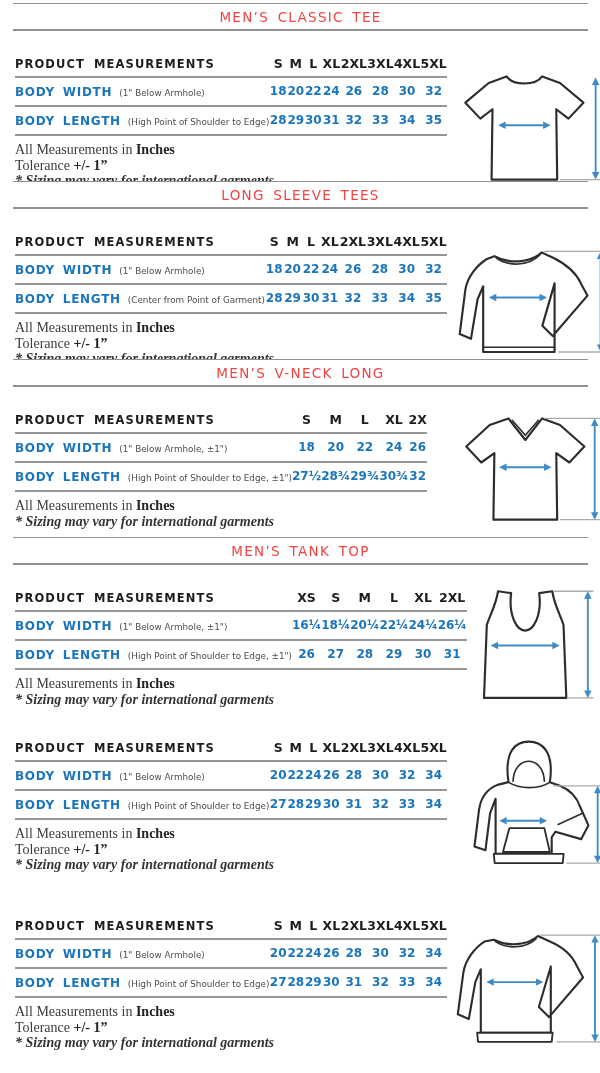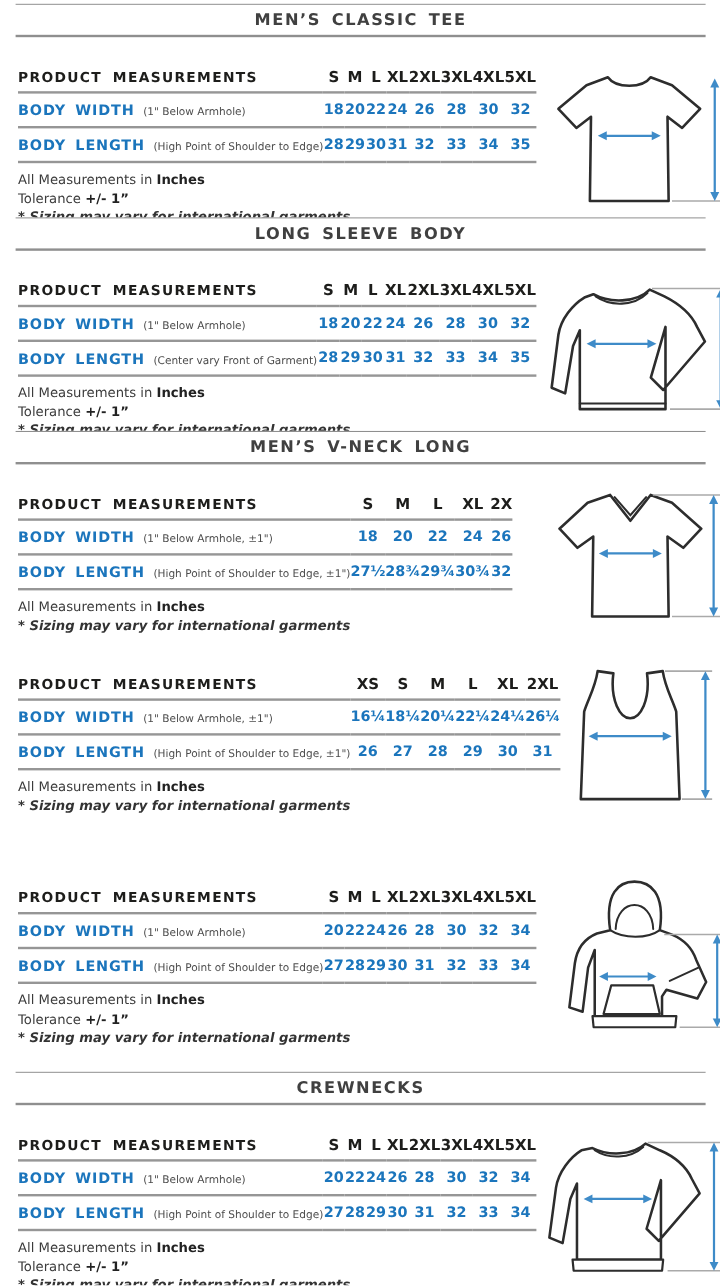--- a/index.html
+++ b/index.html
@@ -13,26 +13,26 @@
   .title-band{
     margin:0 12px 0 13px;
     border-top:1px solid #8f8f8f;
     border-bottom:2px solid #8f8f8f;
     text-align:center;
     padding:5px 0 4px 0;
   }
   .title-band h2{
     margin:0;
     font-size:13.5px;
-    font-weight:700;
+    font-weight:400;
     letter-spacing:1.3px;
     word-spacing:3px;
-    color:#404040;
+    color:#ef4444;
   }
-  .content{display:flex;align-items:center;padding:0 10px 0 15px;}
+  .content{display:flex;align-items:flex-end;padding:0 10px 0 15px;}
   .left{width:440px;flex:none;padding-top:22px;}
   .illustration{flex:1;display:flex;justify-content:flex-end;padding-top:10px;}
   .illustration svg{display:block;}
 
   table.size-table{border-collapse:collapse;table-layout:auto;}
   table.cols-8{width:432px;}
   table.cols-6{width:428px;}
   table.cols-5{width:398px;}
   table.cols-8 th.size{width:31px;}
   table.cols-6 th.size{width:37px;margin-top:28px;}
@@ -47,21 +47,21 @@
   th.size{text-align:center;font-size:12.5px;font-weight:700;color:#1d1d1b;}
   td.lbl{text-align:left;white-space:nowrap;}
   .row-label{
     font-size:12px;font-weight:700;color:#1b75bc;
     letter-spacing:.7px;word-spacing:3px;
   }
   .sub{font-size:8.8px;color:#4c4c4c;margin-left:2px;}
   td.val{text-align:center;font-size:12px;font-weight:700;color:#1b75bc;}
 
   .notes{margin-top:8px;}
-  .note{margin:0 0 3px 0;font-size:11px;color:#3c3c3c;line-height:12.5px;}
+  .note{margin:0 0 3px 0;font-size:14px;color:#3c3c3c;line-height:12.5px;font-family:Liberation Serif, serif;}
   .note b{color:#222;}
   .note.sizing{font-style:italic;font-weight:700;color:#333;}
   .g{fill:#ffffff;stroke:#2d2d2d;stroke-width:2.3;stroke-linejoin:round;stroke-linecap:round;}
   .detail{fill:none;stroke:#2d2d2d;stroke-width:1.8;stroke-linecap:round;}
   .arrow-line{stroke:#3e8bc8;stroke-width:2;}
   .arrow-head{fill:#3e8bc8;stroke:none;}
   .ext{stroke:#aaaaaa;stroke-width:1.4;}
 </style>
 </head>
 <body>
@@ -131,21 +131,21 @@
       <line class="arrow-line" x1="150" y1="20" x2="150" y2="115"></line>
       <path class="arrow-head" d="M150,13 l-4,8 h8 Z"></path>
       <path class="arrow-head" d="M150,122 l-4,-8 h8 Z"></path>
     </g>
   </svg>
         </div>
     </div>
   </section>
     <section class="panel">
     <div class="title-band">
-      <h2>LONG SLEEVE BODY</h2>
+      <h2>LONG SLEEVE TEES</h2>
     </div>
     <div class="content">
       <div class="left">
         <table class="size-table cols-8">
           <thead>
             <tr>
               <th class="lbl">PRODUCT MEASUREMENTS</th>
             <th class="size">S</th>
                 <th class="size">M</th>
                 <th class="size">L</th>
@@ -162,21 +162,21 @@
                 <td class="size val">18</td>
                 <td class="size val">20</td>
                 <td class="size val">22</td>
                 <td class="size val">24</td>
                 <td class="size val">26</td>
                 <td class="size val">28</td>
                 <td class="size val">30</td>
                 <td class="size val">32</td>
               </tr>
               <tr>
-                <td class="lbl"><span class="row-label">BODY LENGTH</span> <span class="sub">(Center vary Front of Garment)</span></td>
+                <td class="lbl"><span class="row-label">BODY LENGTH</span> <span class="sub">(Center from Point of Garment)</span></td>
                 <td class="size val">28</td>
                 <td class="size val">29</td>
                 <td class="size val">30</td>
                 <td class="size val">31</td>
                 <td class="size val">32</td>
                 <td class="size val">33</td>
                 <td class="size val">34</td>
                 <td class="size val">35</td>
               </tr>
             </tbody>
@@ -264,20 +264,23 @@
     <g>
       <line class="arrow-line" x1="149" y1="17" x2="149" y2="111"></line>
       <path class="arrow-head" d="M149,10 l-4,8 h8 Z"></path>
       <path class="arrow-head" d="M149,118 l-4,-8 h8 Z"></path>
     </g>
   </svg>
         </div>
     </div>
   </section>
     <section class="panel">
+    <div class="title-band">
+      <h2>MEN’S TANK TOP</h2>
+    </div>
     <div class="content">
       <div class="left">
         <table class="size-table cols-6">
           <thead>
             <tr>
               <th class="lbl">PRODUCT MEASUREMENTS</th>
             <th class="size">XS</th>
                 <th class="size">S</th>
                 <th class="size">M</th>
                 <th class="size">L</th>
@@ -397,23 +400,20 @@
     <g>
       <line class="arrow-line" x1="155" y1="59" x2="155" y2="129"></line>
       <path class="arrow-head" d="M155,52 l-4,8 h8 Z"></path>
       <path class="arrow-head" d="M155,136 l-4,-8 h8 Z"></path>
     </g>
   </svg>
         </div>
     </div>
   </section>
     <section class="panel">
-    <div class="title-band">
-      <h2>CREWNECKS</h2>
-    </div>
     <div class="content">
       <div class="left">
         <table class="size-table cols-8">
           <thead>
             <tr>
               <th class="lbl">PRODUCT MEASUREMENTS</th>
             <th class="size">S</th>
                 <th class="size">M</th>
                 <th class="size">L</th>
                 <th class="size">XL</th>

